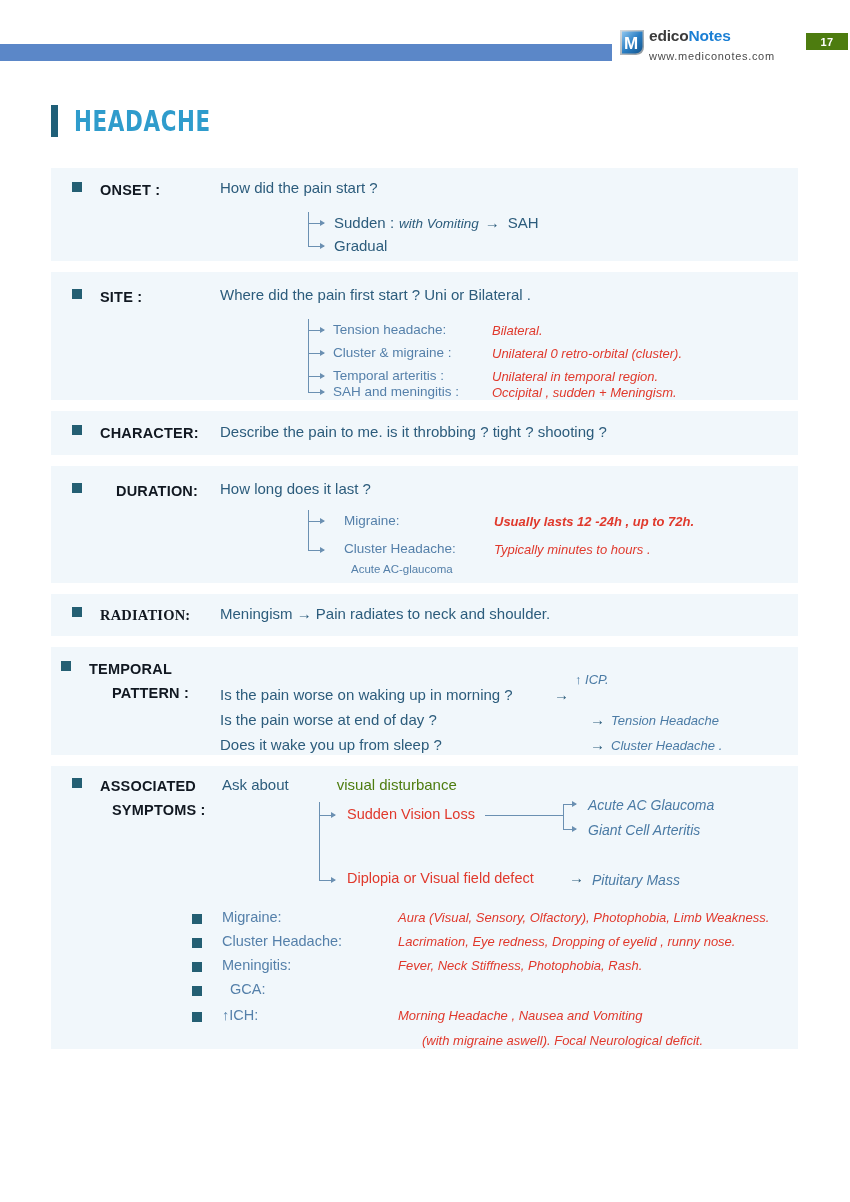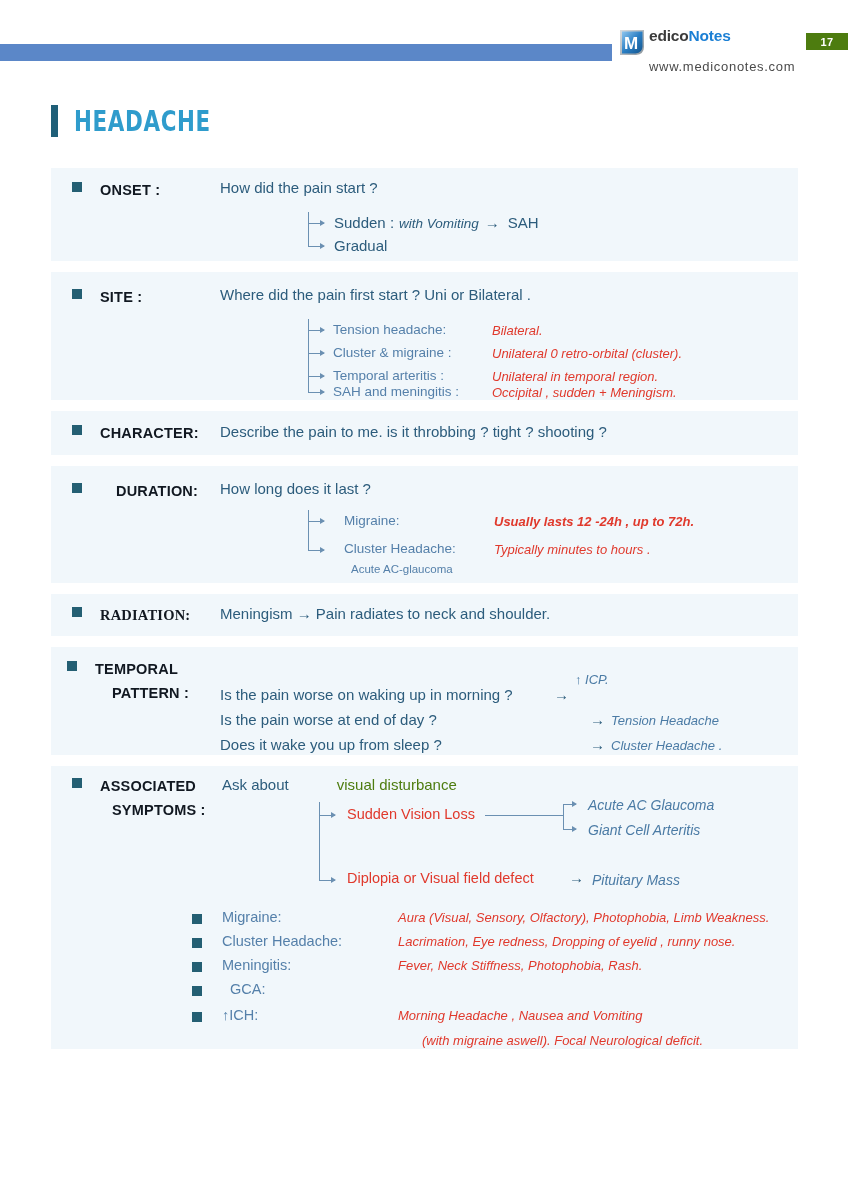--- a/index.html
+++ b/index.html
@@ -42,24 +42,24 @@
   .logo-text { line-height: 1; padding-top: 1px; }
   .logo-name {
     font-size: 15.5px;
     font-weight: bold;
     letter-spacing: -0.2px;
     white-space: nowrap;
   }
   .logo-name .part-a { color: #3b3b3b; }
   .logo-name .part-b { color: #1b7fd4; }
   .logo-url {
-    font-size: 13px;
+    font-size: 11px;
     color: #4a4a4a;
     letter-spacing: 0.7px;
-    margin-top: 16px;
+    margin-top: 7px;
     white-space: nowrap;
   }
   .page-badge {
     position: absolute;
     left: 806px;
     top: 33px;
     width: 42px;
     height: 17px;
     background: #4d7c0f;
     color: #ffffff;
@@ -297,21 +297,21 @@
 
   <div class="panel" style="height:42px;">
     <div class="abs row" style="left:21px; top:13px;">
       <div class="bullet" style="position:relative; top:-3px;"></div>
       <div class="sec-label" style="margin-left:18px;font-family:Liberation Serif, serif;">RADIATION:</div>
     </div>
     <div class="abs q-text" style="left:169px; top:11px;">Meningism → Pain radiates to neck and shoulder.</div>
   </div>
 
   <div class="panel" style="height:108px;">
-    <div class="abs row" style="left:16px; top:14px;">
+    <div class="abs row" style="left:10px; top:14px;">
       <div class="bullet" style="position:relative; top:-3px;"></div>
       <div class="sec-label" style="margin-left:18px;">TEMPORAL</div>
     </div>
     <div class="abs sec-label" style="left:61px; top:38px;">PATTERN :</div>
 
     <div class="abs q-text" style="left:169px; top:39px;">Is the pain worse on waking up in morning ?</div>
     <div class="abs q-text" style="left:169px; top:64px;">Is the pain worse at end of day ?</div>
     <div class="abs q-text" style="left:169px; top:89px;">Does it wake you up from sleep ?</div>
 
     <div class="abs q-text" style="left:503px; top:39px;">→</div>

